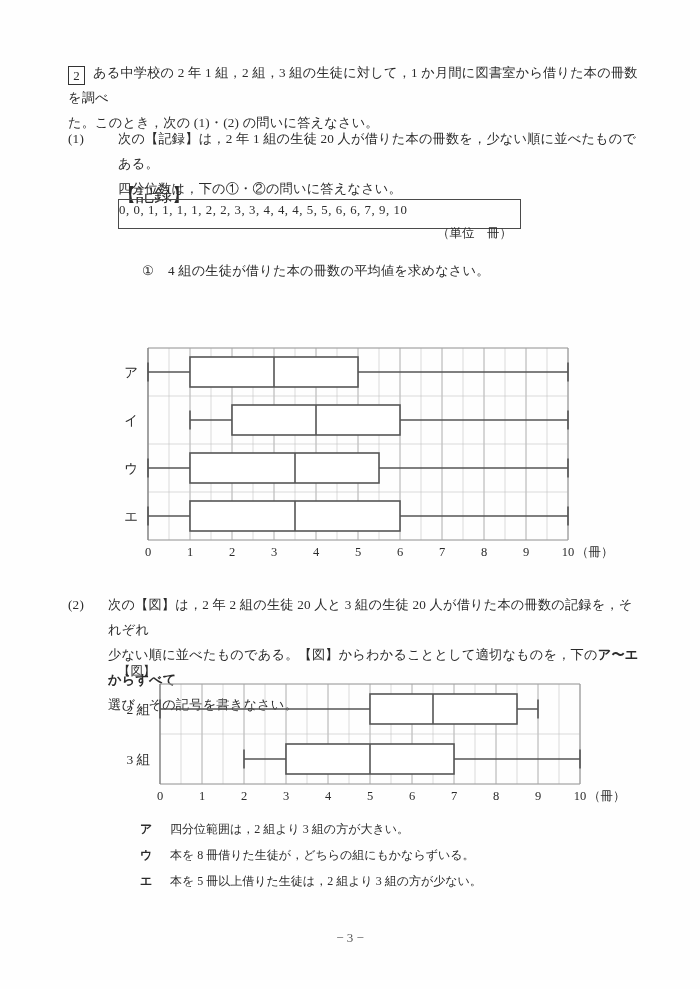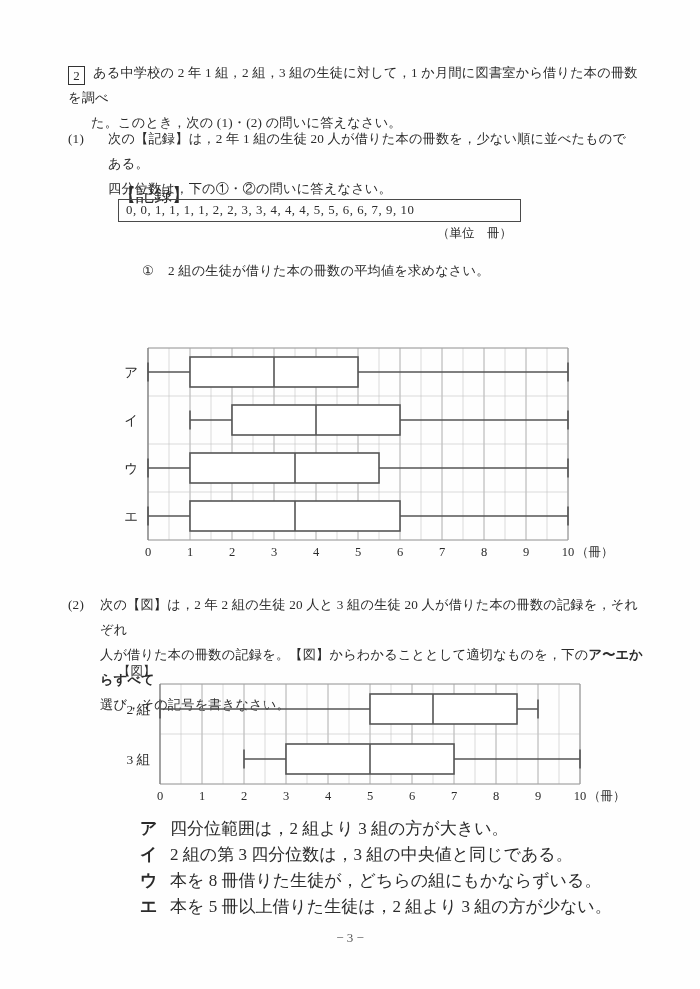--- a/index.html
+++ b/index.html
@@ -29,52 +29,51 @@
     height: 17px;
     line-height: 17px;
     text-align: center;
     font-size: 13px;
     vertical-align: -3px;
     margin-right: 8px;
   }
   .blk { position: absolute; font-size: 13.2px; line-height: 25px; letter-spacing: 0.2px; }
 
   .intro { left: 68px; top: 60px; width: 570px; }
-  .intro .l2 { margin-left: 23px; }
+  .intro .l2 { }
 
   .q1 { left: 68px; top: 126px; width: 570px; }
   .q1 .lbl { position: absolute; left: 0; top: 0; }
-  .q1 .body { margin-left: 40px; }
+  .q1 .body { margin-left: 50px; }
   .q1 .body .l2 { display: block; }
 
   .kiroku-label { position: absolute; left: 118px; top: 183px; font-size: 18px; }
   .kiroku-box {
     position: absolute;
     left: 118px; top: 199px;
-    width: 403px; height: 23px;
+    width: 403px; height: 30px;
     border: 1.1px solid #4a4a4a;
     box-sizing: border-box;
     font-size: 12.8px;
     line-height: 21px;
-    padding-left: 7px;
     letter-spacing: 0.55px;
     white-space: nowrap;
   }
   .unit-note { position: absolute; left: 437px; top: 225px; font-size: 12.5px; }
 
   .item1 { left: 142px; top: 258px; width: 500px; }
   .item2 { left: 142px; top: 303px; width: 500px; }
   .item-mark { display: inline-block; width: 26px; }
 
   .q2 { left: 68px; top: 592px; width: 575px; }
   .q2 .lbl { position: absolute; left: 0; top: 0; }
-  .q2 .body { margin-left: 32px; }
+  .q2 .body { margin-left: 40px; }
   .zu-label { position: absolute; left: 118px; top: 663px; font-size: 12.5px; }
 
-  .choices { position: absolute; left: 140px; top: 816px; font-size: 17px; line-height: 26px; }
+  .choices { position: absolute; left: 140px; top: 816px; font-size: 12px; line-height: 26px; }
   .choices .row { white-space: nowrap; }
   .choices .mk { display: inline-block; width: 30px; font-weight: bold; }
   .bold { font-weight: bold; }
 
   .footer { position: absolute; left: 0; top: 930px; width: 700px; text-align: center; font-size: 13px; color: #555; }
 
   
   .chart { position: absolute; }
   .chart svg { display: block; }
 </style>
@@ -94,21 +93,21 @@
       <span>次の【記録】は，2 年 1 組の生徒 20 人が借りた本の冊数を，少ない順に並べたものである。</span>
       <span class="l2">四分位数は，下の①・②の問いに答えなさい。</span>
     </div>
   </div>
 
   <div class="kiroku-label">【記録】</div>
   <div class="kiroku-box">0, 0, 1, 1, 1, 1, 2, 2, 3, 3, 4, 4, 4, 5, 5, 6, 6, 7, 9, 10</div>
   <div class="unit-note">（単位　冊）</div>
 
   <div class="blk item1">
-    <span class="item-mark">①</span><span>2 組の生徒が借りた本の冊数の平均値を求めなさい。</span>
+    <span class="item-mark">①</span><span>4 組の生徒が借りた本の冊数の平均値を求めなさい。</span>
   </div>
 
 
   <div class="chart" id="chart-1" style="left:112px; top:340px;">
       <svg width="508" height="224">
         <g>
           <line x1="36" y1="8" x2="36" y2="200" stroke="#9a9a9a" stroke-width="0.8"></line>
           <line x1="57" y1="8" x2="57" y2="200" stroke="#c2c2c2" stroke-width="0.6"></line>
           <line x1="78" y1="8" x2="78" y2="200" stroke="#9a9a9a" stroke-width="0.8"></line>
           <line x1="99" y1="8" x2="99" y2="200" stroke="#c2c2c2" stroke-width="0.6"></line>
@@ -184,21 +183,21 @@
         <text x="456" y="216" text-anchor="middle" font-family="&quot;Liberation Serif&quot;, serif" font-size="12.5" fill="#2b2b2b">10</text>
         <text x="464" y="216" text-anchor="start" font-family="&quot;Liberation Serif&quot;, serif" font-size="12.5" fill="#2b2b2b">（冊）</text>
       </svg>
     </div>
 
   <div class="blk q2">
     <span class="lbl">(2)</span>
     <div class="body">
       <span>次の【図】は，2 年 2 組の生徒 20 人と 3 組の生徒 20 人が借りた本の冊数の記録を，それぞれ</span>
       <span style="display:block">
-        <span>人が借りた本の冊数の記録を。【図】からわかることとして適切なものを，下の</span><span class="bold">ア〜エからすべて</span>
+        <span>少ない順に並べたものである。【図】からわかることとして適切なものを，下の</span><span class="bold">ア〜エからすべて</span>
       </span>
       <span style="display:block">選び，その記号を書きなさい。</span>
     </div>
   </div>
 
   <div class="zu-label">【図】</div>
 
   <div class="chart" id="chart-2" style="left:112px; top:676px;text-align:right;">
       <svg width="520" height="132">
         <g>
@@ -260,23 +259,20 @@
         <text x="468" y="124" text-anchor="middle" font-family="&quot;Liberation Serif&quot;, serif" font-size="12.5" fill="#2b2b2b">10</text>
         <text x="476" y="124" text-anchor="start" font-family="&quot;Liberation Serif&quot;, serif" font-size="12.5" fill="#2b2b2b">（冊）</text>
       </svg>
     </div>
 
   <div class="choices">
     <div class="row">
       <span class="mk">ア</span><span>四分位範囲は，2 組より 3 組の方が大きい。</span>
     </div>
     <div class="row">
-      <span class="mk">イ</span><span>2 組の第 3 四分位数は，3 組の中央値と同じである。</span>
-    </div>
-    <div class="row">
       <span class="mk">ウ</span><span>本を 8 冊借りた生徒が，どちらの組にもかならずいる。</span>
     </div>
     <div class="row">
       <span class="mk">エ</span><span>本を 5 冊以上借りた生徒は，2 組より 3 組の方が少ない。</span>
     </div>
   </div>
 
   <div class="footer">− 3 −</div>
 
 </div>

